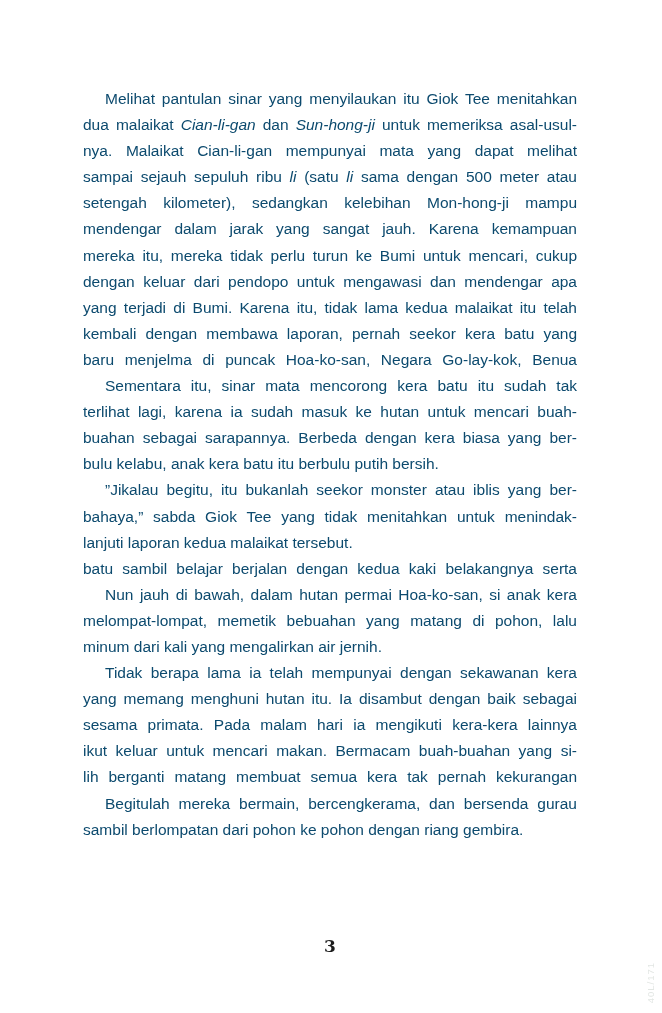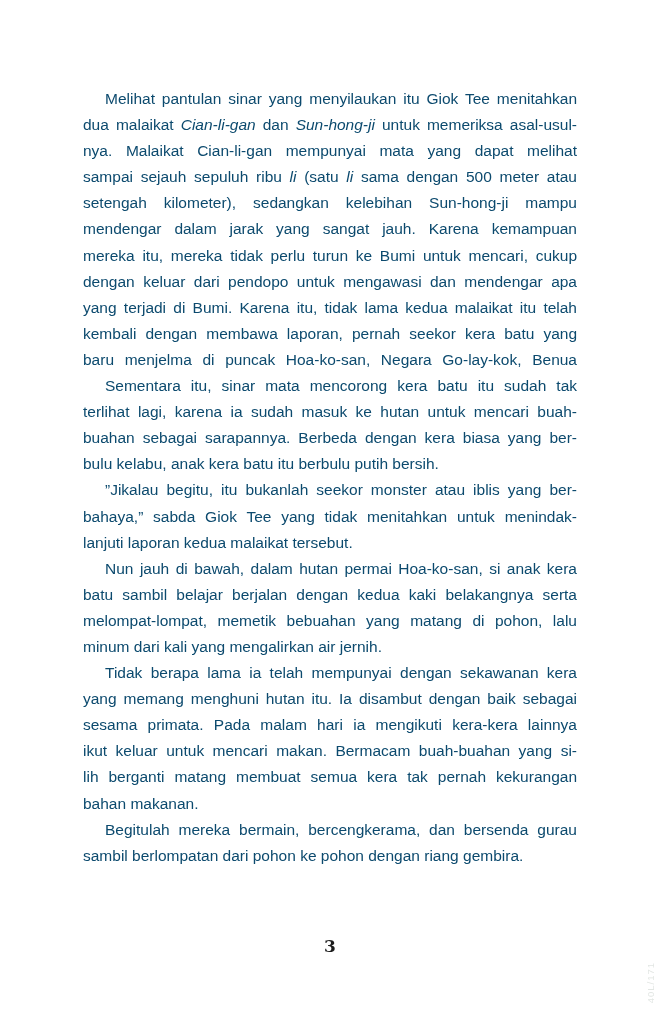--- a/index.html
+++ b/index.html
@@ -65,42 +65,41 @@
 </style>
 </head>
 <body>
 
 <div class="page">
   <div class="text-block" id="text-block">
       <div class="line first"><span>Melihat pantulan sinar yang menyilaukan itu Giok Tee menitahkan</span></div>
       <div class="line"><span>dua malaikat </span><em>Cian-li-gan</em><span> dan </span><em>Sun-hong-ji</em><span> untuk memeriksa asal-usul-</span></div>
       <div class="line"><span>nya. Malaikat Cian-li-gan mempunyai mata yang dapat melihat</span></div>
       <div class="line"><span>sampai sejauh sepuluh ribu </span><em>li</em><span> (satu </span><em>li</em><span> sama dengan 500 meter atau</span></div>
-      <div class="line"><span>setengah kilometer), sedangkan kelebihan Sun-hong-ji mampu</span></div>
+      <div class="line"><span>setengah kilometer), sedangkan kelebihan Mon-hong-ji mampu</span></div>
       <div class="line"><span>mendengar dalam jarak yang sangat jauh. Karena kemampuan</span></div>
       <div class="line"><span>mereka itu, mereka tidak perlu turun ke Bumi untuk mencari, cukup</span></div>
       <div class="line"><span>dengan keluar dari pendopo untuk mengawasi dan mendengar apa</span></div>
       <div class="line"><span>yang terjadi di Bumi. Karena itu, tidak lama kedua malaikat itu telah</span></div>
       <div class="line"><span>kembali dengan membawa laporan, pernah seekor kera batu yang</span></div>
       <div class="line"><span>baru menjelma di puncak Hoa-ko-san, Negara Go-lay-kok, Benua</span></div>
       <div class="line first"><span>Sementara itu, sinar mata mencorong kera batu itu sudah tak</span></div>
       <div class="line"><span>terlihat lagi, karena ia sudah masuk ke hutan untuk mencari buah-</span></div>
       <div class="line"><span>buahan sebagai sarapannya. Berbeda dengan kera biasa yang ber-</span></div>
       <div class="line last"><span>bulu kelabu, anak kera batu itu berbulu putih bersih.</span></div>
       <div class="line first"><span>”Jikalau begitu, itu bukanlah seekor monster atau iblis yang ber-</span></div>
       <div class="line"><span>bahaya,” sabda Giok Tee yang tidak menitahkan untuk menindak-</span></div>
       <div class="line last"><span>lanjuti laporan kedua malaikat tersebut.</span></div>
+      <div class="line"><span>batu sambil belajar berjalan dengan kedua kaki belakangnya serta</span></div>
       <div class="line first"><span>Nun jauh di bawah, dalam hutan permai Hoa-ko-san, si anak kera</span></div>
-      <div class="line"><span>batu sambil belajar berjalan dengan kedua kaki belakangnya serta</span></div>
       <div class="line"><span>melompat-lompat, memetik bebuahan yang matang di pohon, lalu</span></div>
       <div class="line last"><span>minum dari kali yang mengalirkan air jernih.</span></div>
       <div class="line first"><span>Tidak berapa lama ia telah mempunyai dengan sekawanan kera</span></div>
       <div class="line"><span>yang memang menghuni hutan itu. Ia disambut dengan baik sebagai</span></div>
       <div class="line"><span>sesama primata. Pada malam hari ia mengikuti kera-kera lainnya</span></div>
       <div class="line"><span>ikut keluar untuk mencari makan. Bermacam buah-buahan yang si-</span></div>
       <div class="line"><span>lih berganti matang membuat semua kera tak pernah kekurangan</span></div>
-      <div class="line last"><span>bahan makanan.</span></div>
       <div class="line first"><span>Begitulah mereka bermain, bercengkerama, dan bersenda gurau</span></div>
       <div class="line last"><span>sambil berlompatan dari pohon ke pohon dengan riang gembira.</span></div>
     </div>
   <div class="page-number">3</div>
   <div class="watermark">40L/171</div>
 </div>
 
 </body></html>

